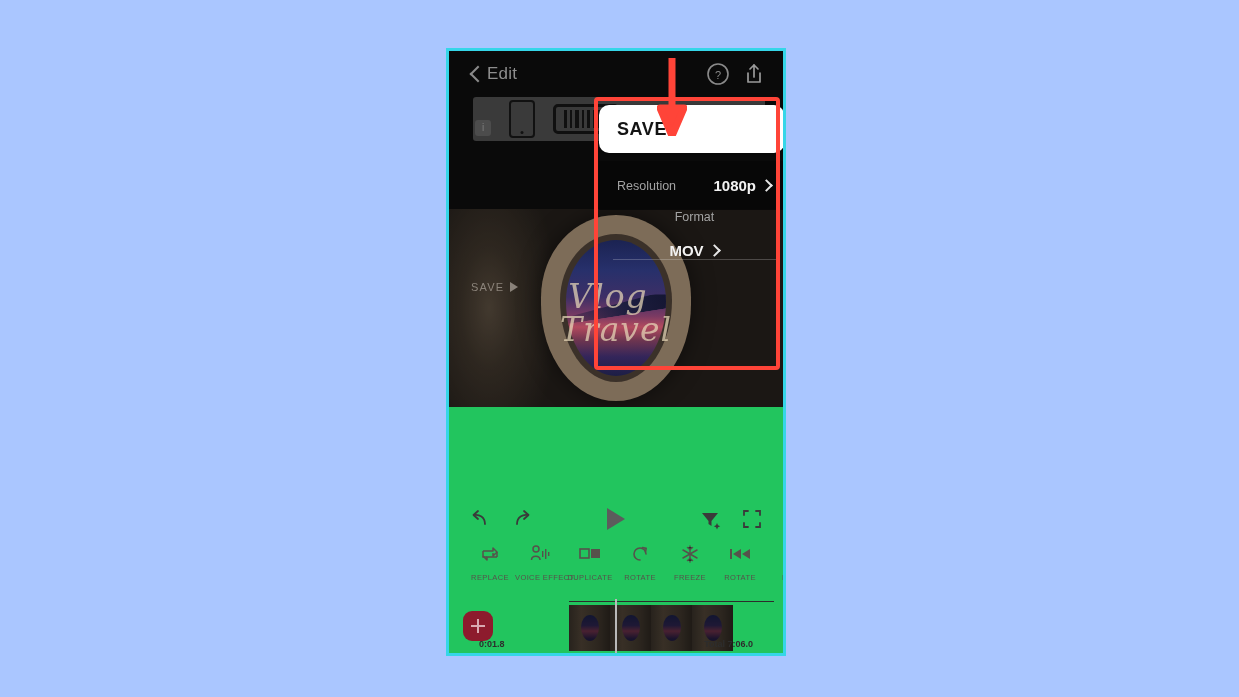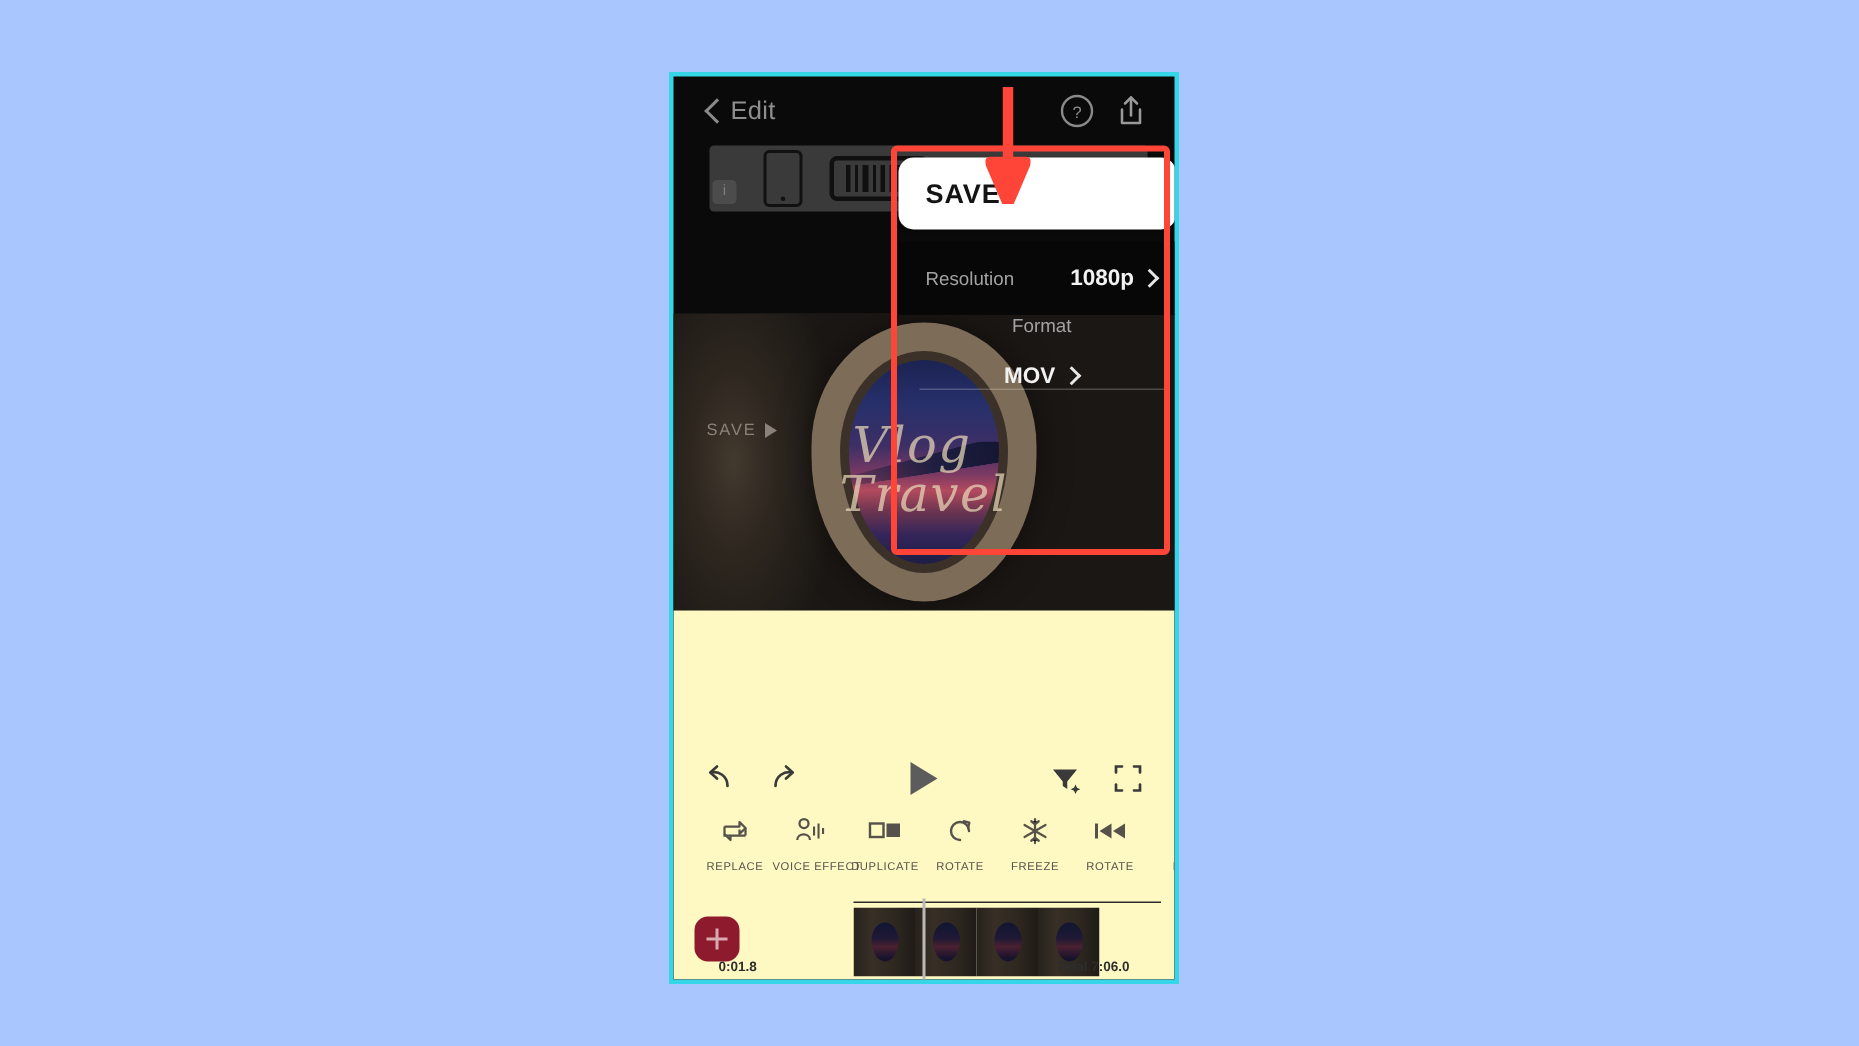--- a/index.html
+++ b/index.html
@@ -207,21 +207,21 @@
     border-left: 8px solid #9a9289;
     border-top: 5px solid transparent;
     border-bottom: 5px solid transparent;
   }
 
   
   #editor-body {
     position:absolute;
     left:0; top:356px;
     width:100%; bottom:0;
-    background:#fef9c3;
+    background:#22c55e;
   }
 
   
   #playback-row {
     position:absolute;
     left:0; top: 90px;
     width:100%; height:44px;
     display:flex; align-items:center;
     padding: 0 18px;
     box-sizing:border-box;

